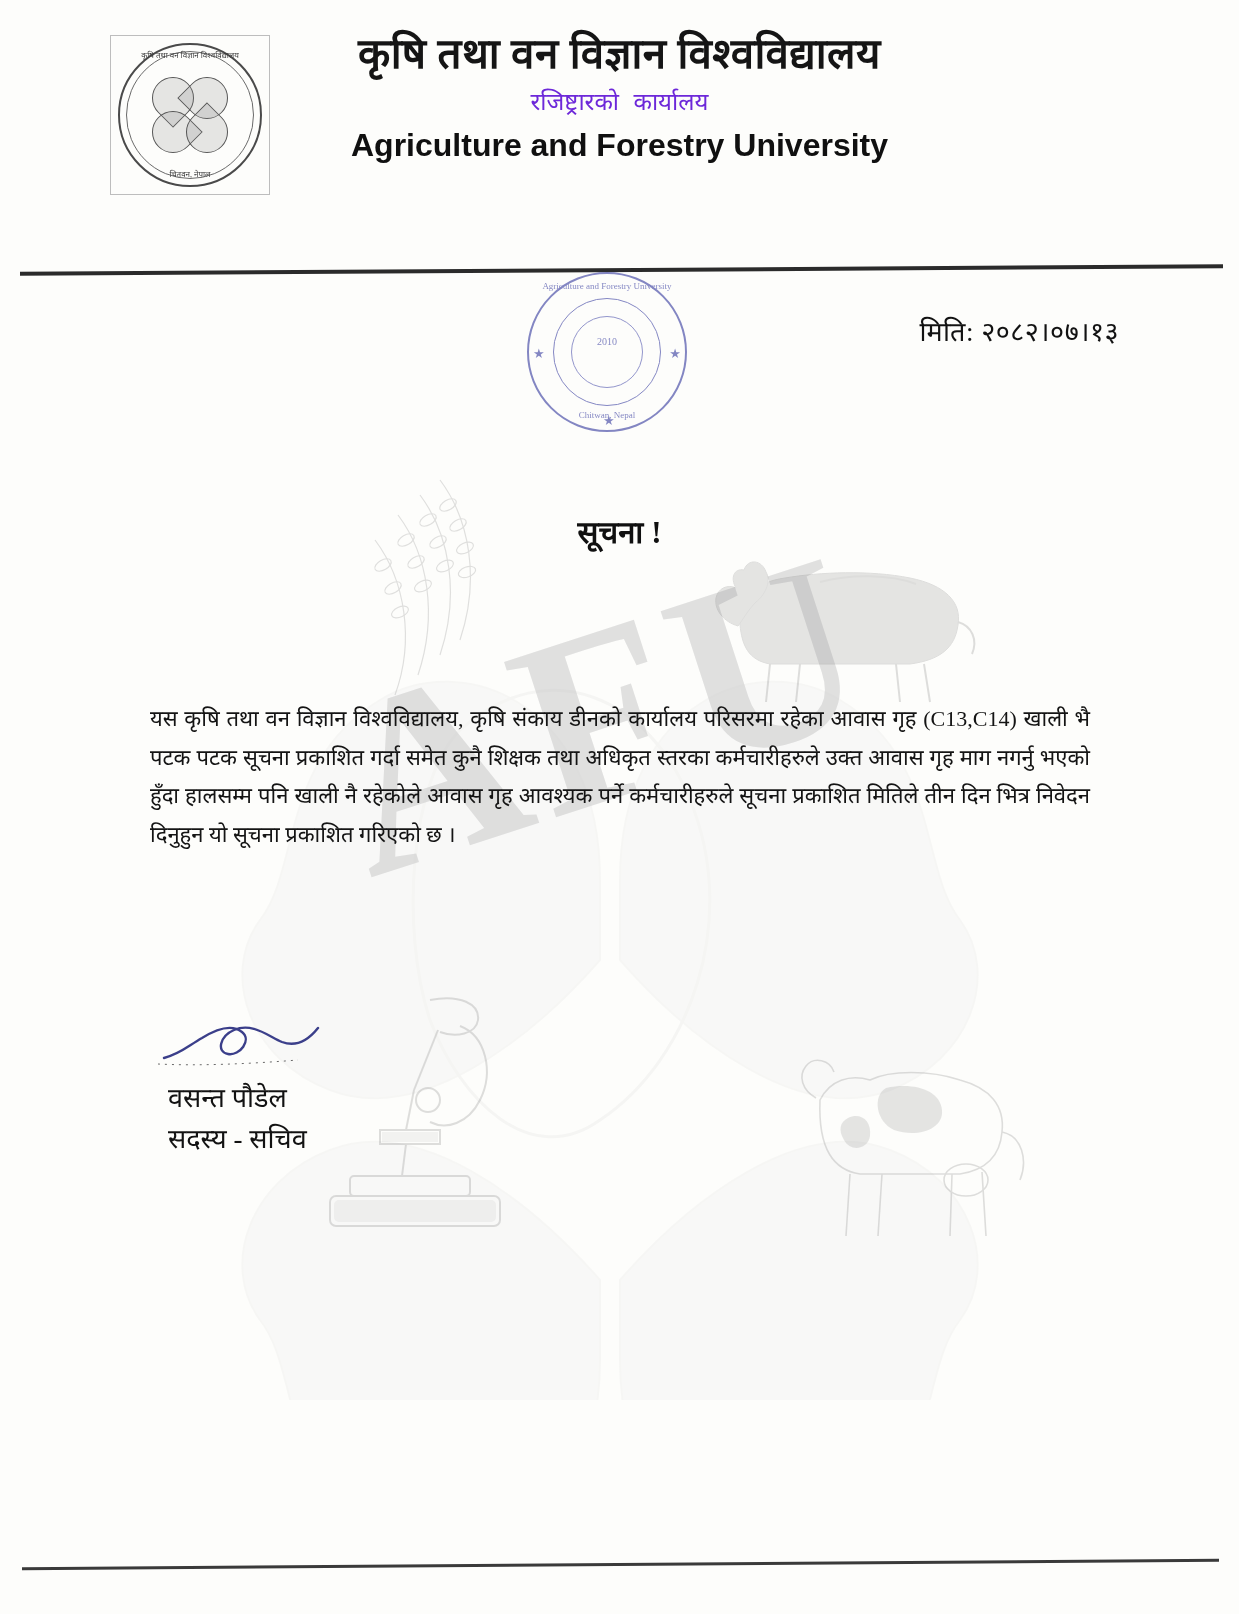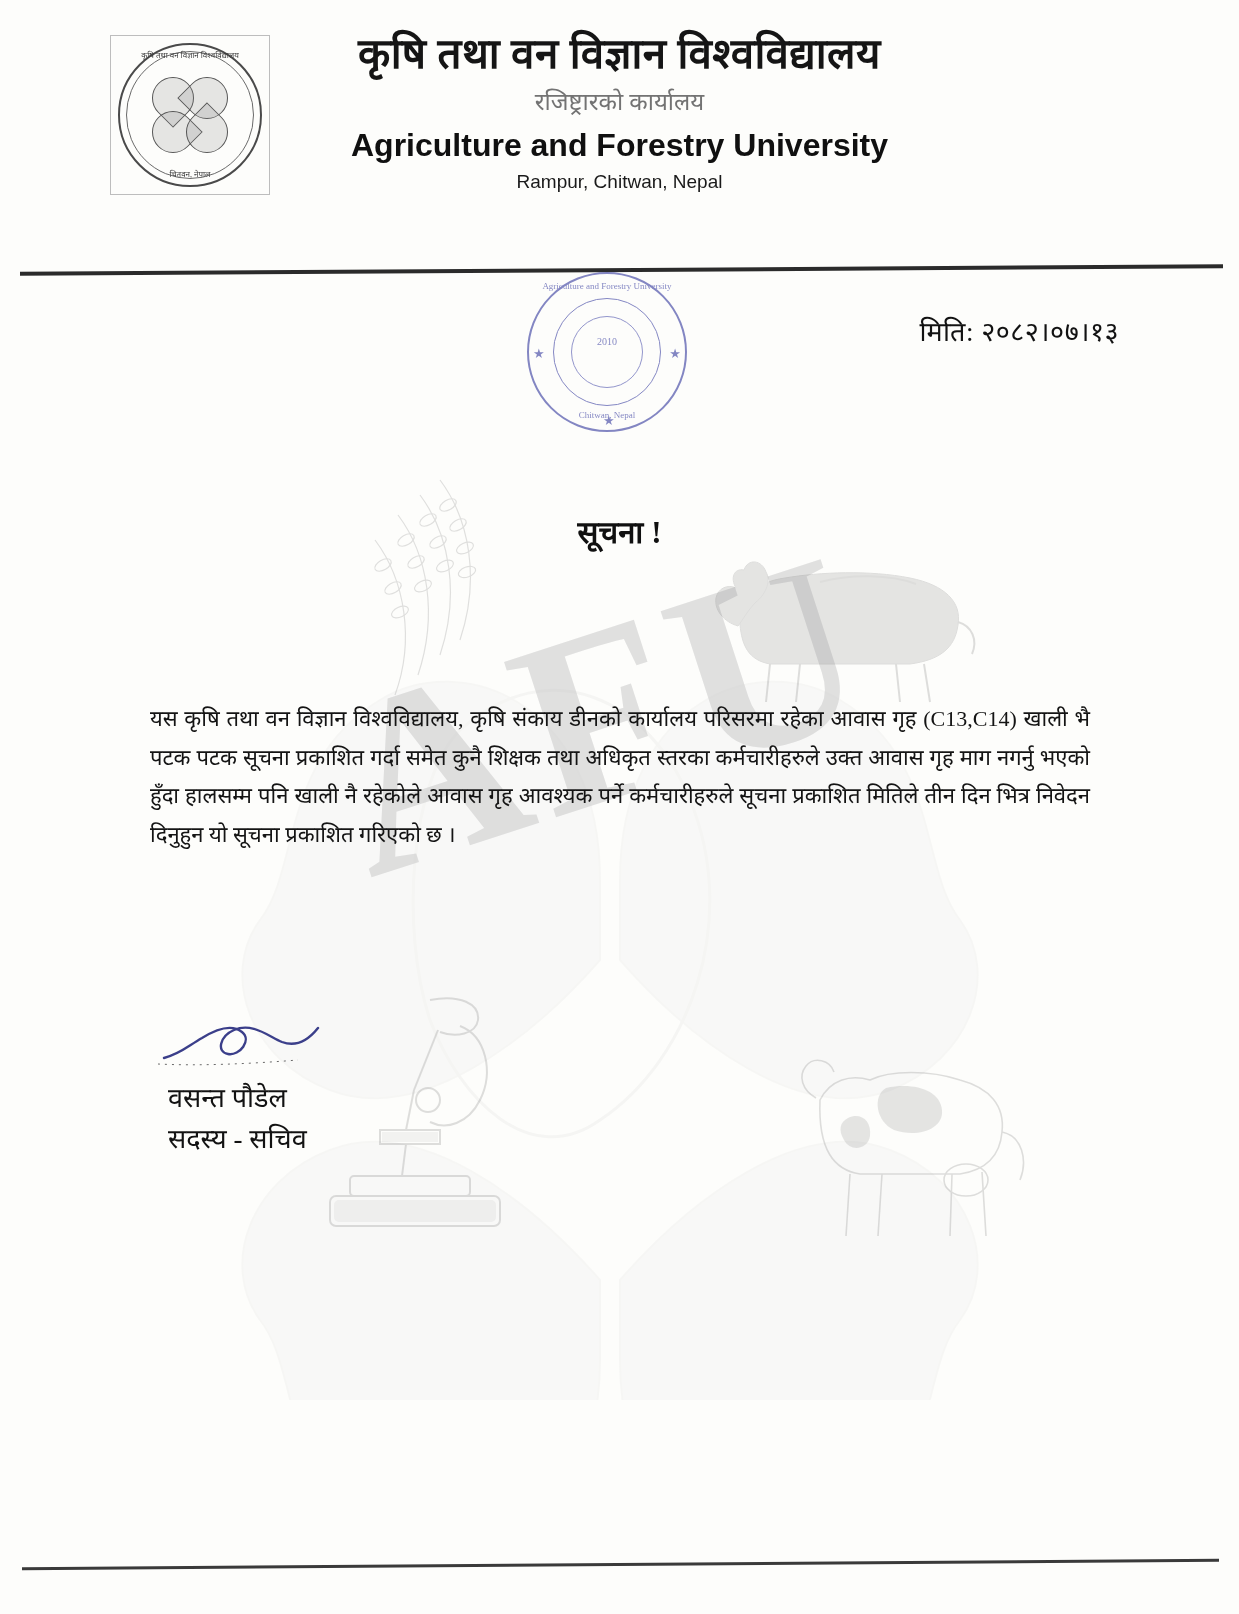--- a/index.html
+++ b/index.html
@@ -99,23 +99,23 @@
 
   .line-np-1 {
     font-family: "Liberation Serif", serif;
     font-size: 42px;
     font-weight: bold;
     letter-spacing: .5px;
     color: #151515;
     line-height: 1.15;
   }
   .line-np-2 {
-    font-family: Liberation Serif, serif;
+    font-family: Liberation Mono, monospace;
     font-size: 24px;
-    color: #737373;
+    color: #6d28d9;
     margin-top: 6px;
   }
   .line-en-1 {
     font-size: 32px;
     font-weight: bold;
     margin-top: 10px;
     color: #101010;
   }
   .line-en-2 {
     font-size: 22px;
@@ -385,21 +385,20 @@
       <div class="leaf l3"></div>
       <div class="leaf l4"></div>
     </div>
     <div class="txt-bottom">चितवन, नेपाल</div>
   </div>
 
   <div class="header">
     <div class="line-np-1">कृषि तथा वन विज्ञान विश्वविद्यालय</div>
     <div class="line-np-2">रजिष्ट्रारको कार्यालय</div>
     <div class="line-en-1">Agriculture and Forestry University</div>
-    <div class="line-en-3">Rampur, Chitwan, Nepal</div>
   </div>
 
   <div class="rule-top"></div>
 
   <div class="stamp">
     <div class="so"></div>
     <div class="si"></div>
     <div class="sc"></div>
     <div class="star st-l">★</div>
     <div class="star st-r">★</div>

